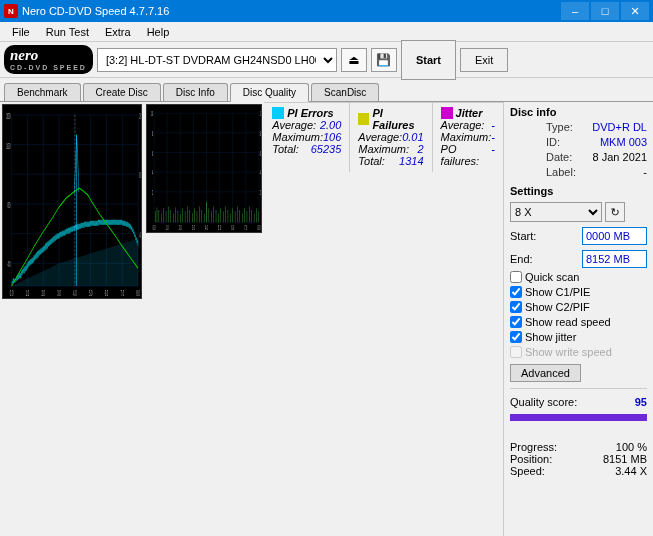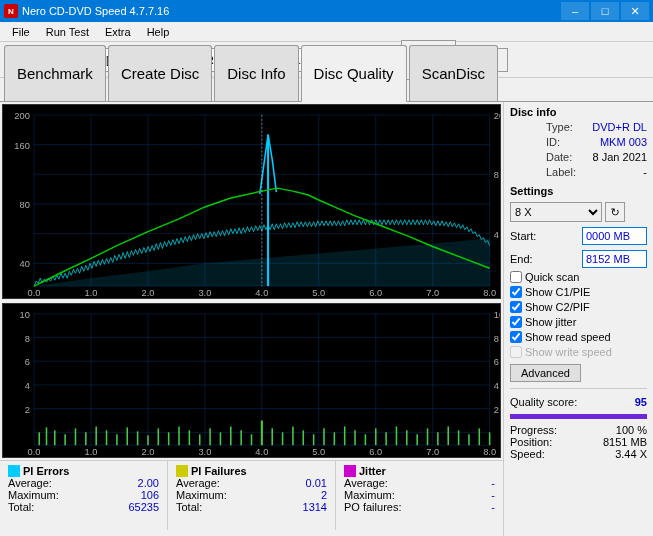--- a/index.html
+++ b/index.html
@@ -21,21 +21,21 @@
     .nero-logo { background: #000; color: white; font-size: 13px; font-weight: bold; padding: 2px 6px; border-radius: 10px; display: flex; flex-direction: column; line-height: 1.1; }
     .nero-logo span:first-child { font-style: italic; font-size: 14px; }
     .nero-logo span:last-child { font-size: 8px; letter-spacing: 1px; color: #aaa; }
     .drive-select { flex: 1; max-width: 240px; height: 24px; border: 1px solid #999; background: white; font-size: 11px; padding: 0 4px; }
     .toolbar-btn { height: 24px; width: 26px; border: 1px solid #999; background: #f8f8f8; cursor: pointer; display: flex; align-items: center; justify-content: center; font-size: 12px; }
     .start-btn { height: 40px; padding: 0 14px; background: #f0f0f0; border: 1px solid #999; cursor: pointer; font-size: 11px; font-weight: bold; }
     .exit-btn { height: 24px; padding: 0 14px; background: #f0f0f0; border: 1px solid #999; cursor: pointer; font-size: 11px; }
 
     
     .tabs { background: #f0f0f0; height: 24px; display: flex; align-items: flex-end; padding: 0 4px; border-bottom: 1px solid #999; }
-    .tab { padding: 19px 12px; border: 1px solid #999; border-bottom: none; background: #e0e0e0; cursor: pointer; font-size: 15px; margin-right: 2px; border-radius: 3px 3px 0 0; }
+    .tab { padding: 3px 12px; border: 1px solid #999; border-bottom: none; background: #e0e0e0; cursor: pointer; font-size: 10px; margin-right: 2px; border-radius: 3px 3px 0 0; }
     .tab.active { background: #f0f0f0; border-bottom: 1px solid #f0f0f0; font-weight: normal; position: relative; bottom: -1px; }
 
     
     .main { display: flex; height: calc(536px - 22px - 20px - 36px - 24px); }
 
     
     .right-panel { width: 150px; background: #f0f0f0; border-left: 1px solid #ccc; padding: 4px 6px; display: flex; flex-direction: column; gap: 3px; overflow: hidden; }
 
     .disc-info-title { font-weight: bold; font-size: 11px; }
     .info-row { display: flex; justify-content: space-between; font-size: 11px; }
@@ -56,21 +56,21 @@
     .checkbox-row { display: flex; align-items: center; gap: 3px; font-size: 11px; }
     .cb { width: 12px; height: 12px; cursor: pointer; }
 
     .advanced-btn { background: #e0e0e0; border: 1px solid #999; padding: 2px 10px; font-size: 11px; cursor: pointer; margin-top: 3px; align-self: flex-end; }
 
     .quality-row { display: flex; justify-content: space-between; font-size: 11px; margin-top: 4px; }
     .quality-score { color: #0000cc; font-weight: bold; }
     .prog-row { display: flex; justify-content: space-between; font-size: 11px; }
 
     .stats-bar { height: 70px; background: #f0f0f0; display: flex; border-top: 1px solid #ccc; }
-    .stat-block { flex: 1; padding: 4px 8px; border-right: 1px solid #ccc; }
+    .stat-block { flex: 1; padding: 4px 8px; border-right: 1px solid #ccc; font-style: italic; }
     .stat-title { display: flex; align-items: center; gap: 3px; font-size: 11px; font-weight: bold; }
     .stat-color-box { width: 12px; height: 12px; }
     .stat-row { display: flex; justify-content: space-between; font-size: 11px; }
     .stat-val { color: #0000cc; }
 
     svg { display: block; }
   </style>
 </head>
 <body>
 
@@ -110,21 +110,21 @@
 <div class="tabs">
   <div class="tab">Benchmark</div>
   <div class="tab">Create Disc</div>
   <div class="tab">Disc Info</div>
   <div class="tab active">Disc Quality</div>
   <div class="tab">ScanDisc</div>
 </div>
 
 <div class="main">
 
-  <div style="flex:1; display:flex; flex-direction:column; background:#f0f0f0;">
+  <div style="flex:1; display:flex; flex-direction:row; background:#f0f0f0;">
 
     <div style="position:relative; height:195px; margin:2px; background:#000; border:1px solid #333;">
       <svg width="100%" height="100%" viewBox="0 0 480 195" preserveAspectRatio="none">
 
         <line x1="30" y1="10" x2="470" y2="10" stroke="#003366" stroke-width="0.5"></line>
         <line x1="30" y1="40" x2="470" y2="40" stroke="#003366" stroke-width="0.5"></line>
         <line x1="30" y1="70" x2="470" y2="70" stroke="#003366" stroke-width="0.5"></line>
         <line x1="30" y1="100" x2="470" y2="100" stroke="#003366" stroke-width="0.5"></line>
         <line x1="30" y1="130" x2="470" y2="130" stroke="#003366" stroke-width="0.5"></line>
         <line x1="30" y1="160" x2="470" y2="160" stroke="#003366" stroke-width="0.5"></line>
@@ -165,21 +165,21 @@
 
         <line x1="256" y1="183" x2="256" y2="30" stroke="#00ccff" stroke-width="2"></line>
         <polyline points="248,90 252,60 256,30 260,55 264,88" fill="none" stroke="#00ccff" stroke-width="1.5"></polyline>
 
         <polyline points="30,183 55,170 85,155 110,142 140,128 170,115 195,103 220,94 250,87 265,84 280,87 295,91 305,96 320,103 340,112 360,120 390,132 415,143 445,155 470,165" fill="none" stroke="#00cc00" stroke-width="1.5"></polyline>
 
         <line x1="250" y1="10" x2="250" y2="183" stroke="#ffffff" stroke-width="0.8" stroke-dasharray="2,2" opacity="0.5"></line>
       </svg>
     </div>
 
-    <div style="position:relative; height:155px; margin:2px; background:#000; border:1px solid #333;">
+    <div style="position:relative; height:129px; margin:2px; background:#000; border:1px solid #333;">
       <svg width="100%" height="100%" viewBox="0 0 480 155" preserveAspectRatio="none">
 
         <line x1="30" y1="10" x2="470" y2="10" stroke="#003366" stroke-width="0.5"></line>
         <line x1="30" y1="34" x2="470" y2="34" stroke="#003366" stroke-width="0.5"></line>
         <line x1="30" y1="58" x2="470" y2="58" stroke="#003366" stroke-width="0.5"></line>
         <line x1="30" y1="82" x2="470" y2="82" stroke="#003366" stroke-width="0.5"></line>
         <line x1="30" y1="106" x2="470" y2="106" stroke="#003366" stroke-width="0.5"></line>
         <line x1="30" y1="130" x2="470" y2="130" stroke="#003366" stroke-width="0.5"></line>
         <line x1="30" y1="143" x2="470" y2="143" stroke="#003366" stroke-width="0.5"></line>
 
@@ -367,43 +367,43 @@
     <div class="checkbox-row">
       <input type="checkbox" class="cb" checked="" style="">
       <span>Show C1/PIE</span>
     </div>
     <div class="checkbox-row">
       <input type="checkbox" class="cb" checked="" style="">
       <span>Show C2/PIF</span>
     </div>
     <div class="checkbox-row">
       <input type="checkbox" class="cb" checked="" style="">
+      <span>Show read speed</span>
+    </div>
+    <div class="checkbox-row">
+      <input type="checkbox" class="cb" checked="" style="">
       <span>Show jitter</span>
-    </div>
-    <div class="checkbox-row">
-      <input type="checkbox" class="cb" checked="" style="">
-      <span>Show read speed</span>
     </div>
     <div class="checkbox-row">
       <input type="checkbox" class="cb" disabled="" style="">
       <span style="color:#aaa;">Show write speed</span>
     </div>
 
     <div style="display:flex; margin-top:0;">
       <button class="advanced-btn">Advanced</button>
     </div>
 
     <div style="border-top:1px solid #ccc; margin-top:3px; padding-top:3px;">
       <div class="quality-row">
         <span>Quality score:</span>
         <span class="quality-score">95</span>
       </div>
     </div>
 
-    <div style="border-top:5px solid #6d28d9; margin-top:3px; padding-top:5px;">
+    <div style="border-top:7px solid #6d28d9; margin-top:3px; padding-top:20px;">
       <div class="prog-row">
         <span>Progress:</span>
         <span>100 %</span>
       </div>
       <div class="prog-row">
         <span>Position:</span>
         <span>8151 MB</span>
       </div>
       <div class="prog-row">
         <span>Speed:</span>

